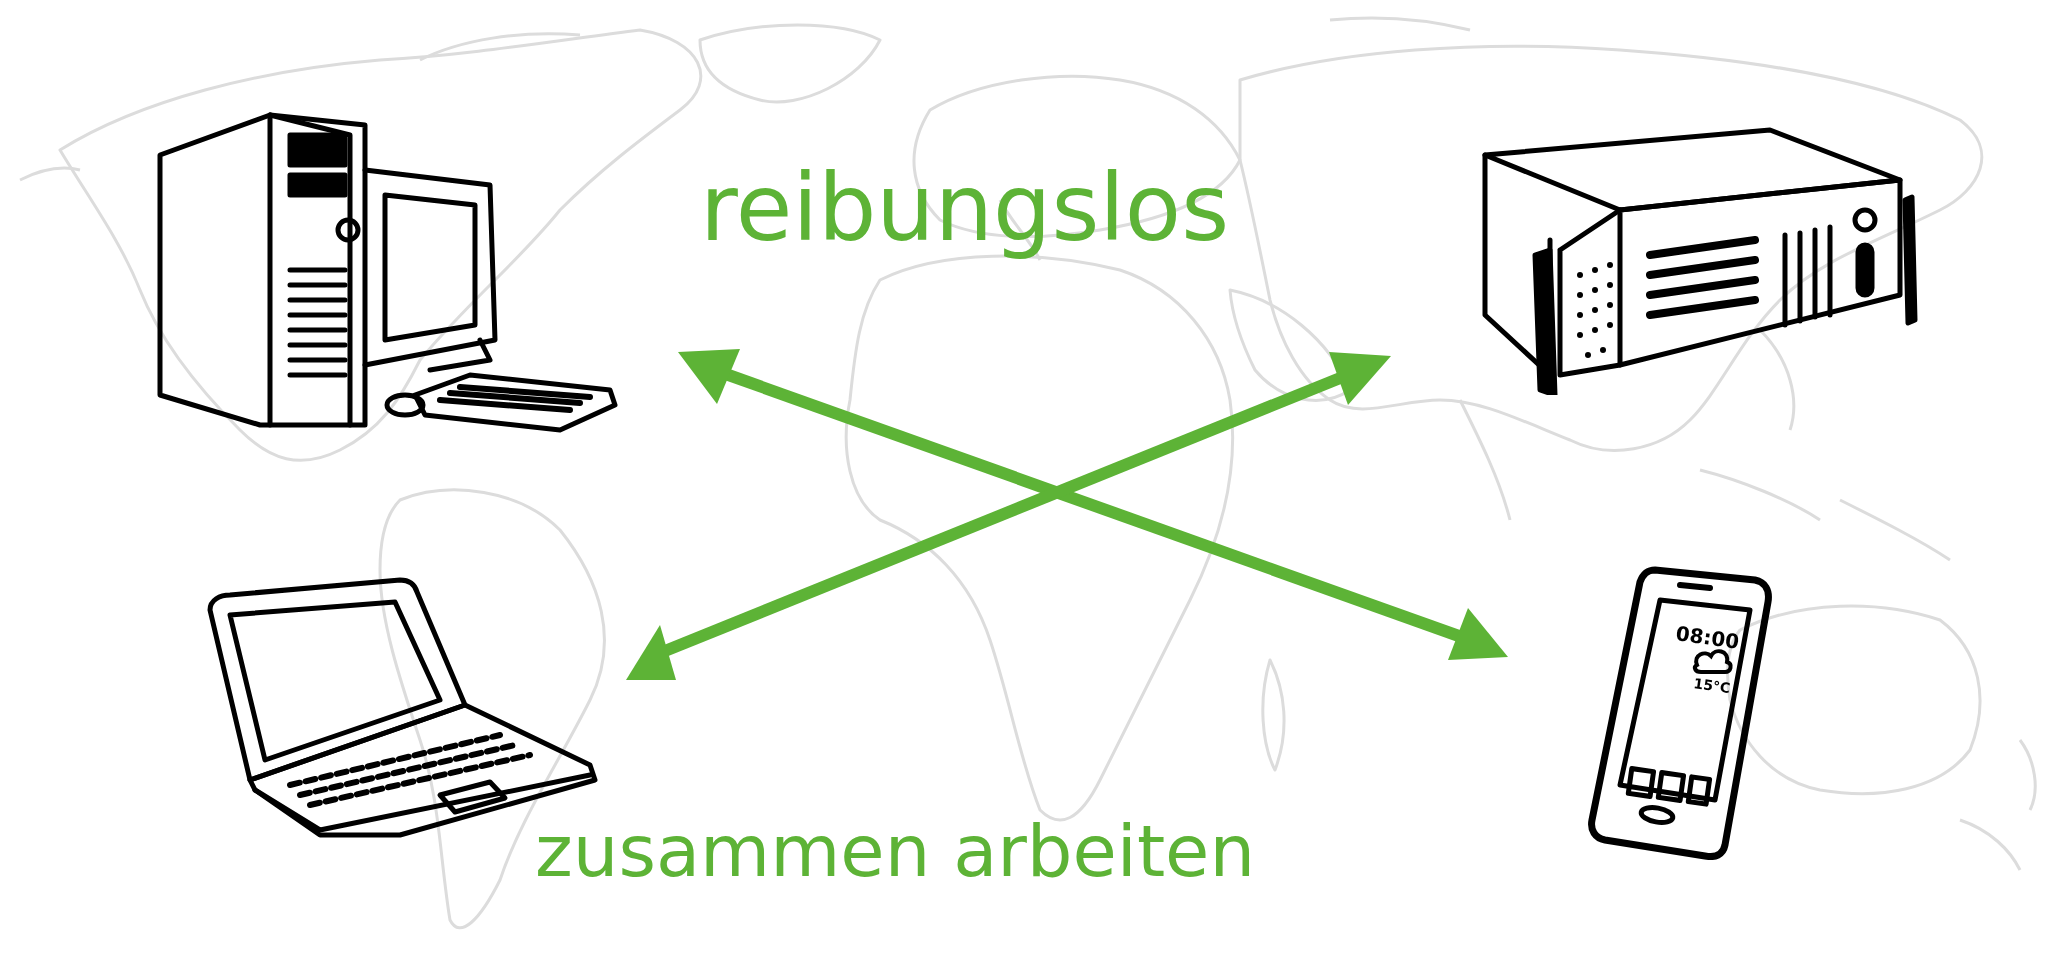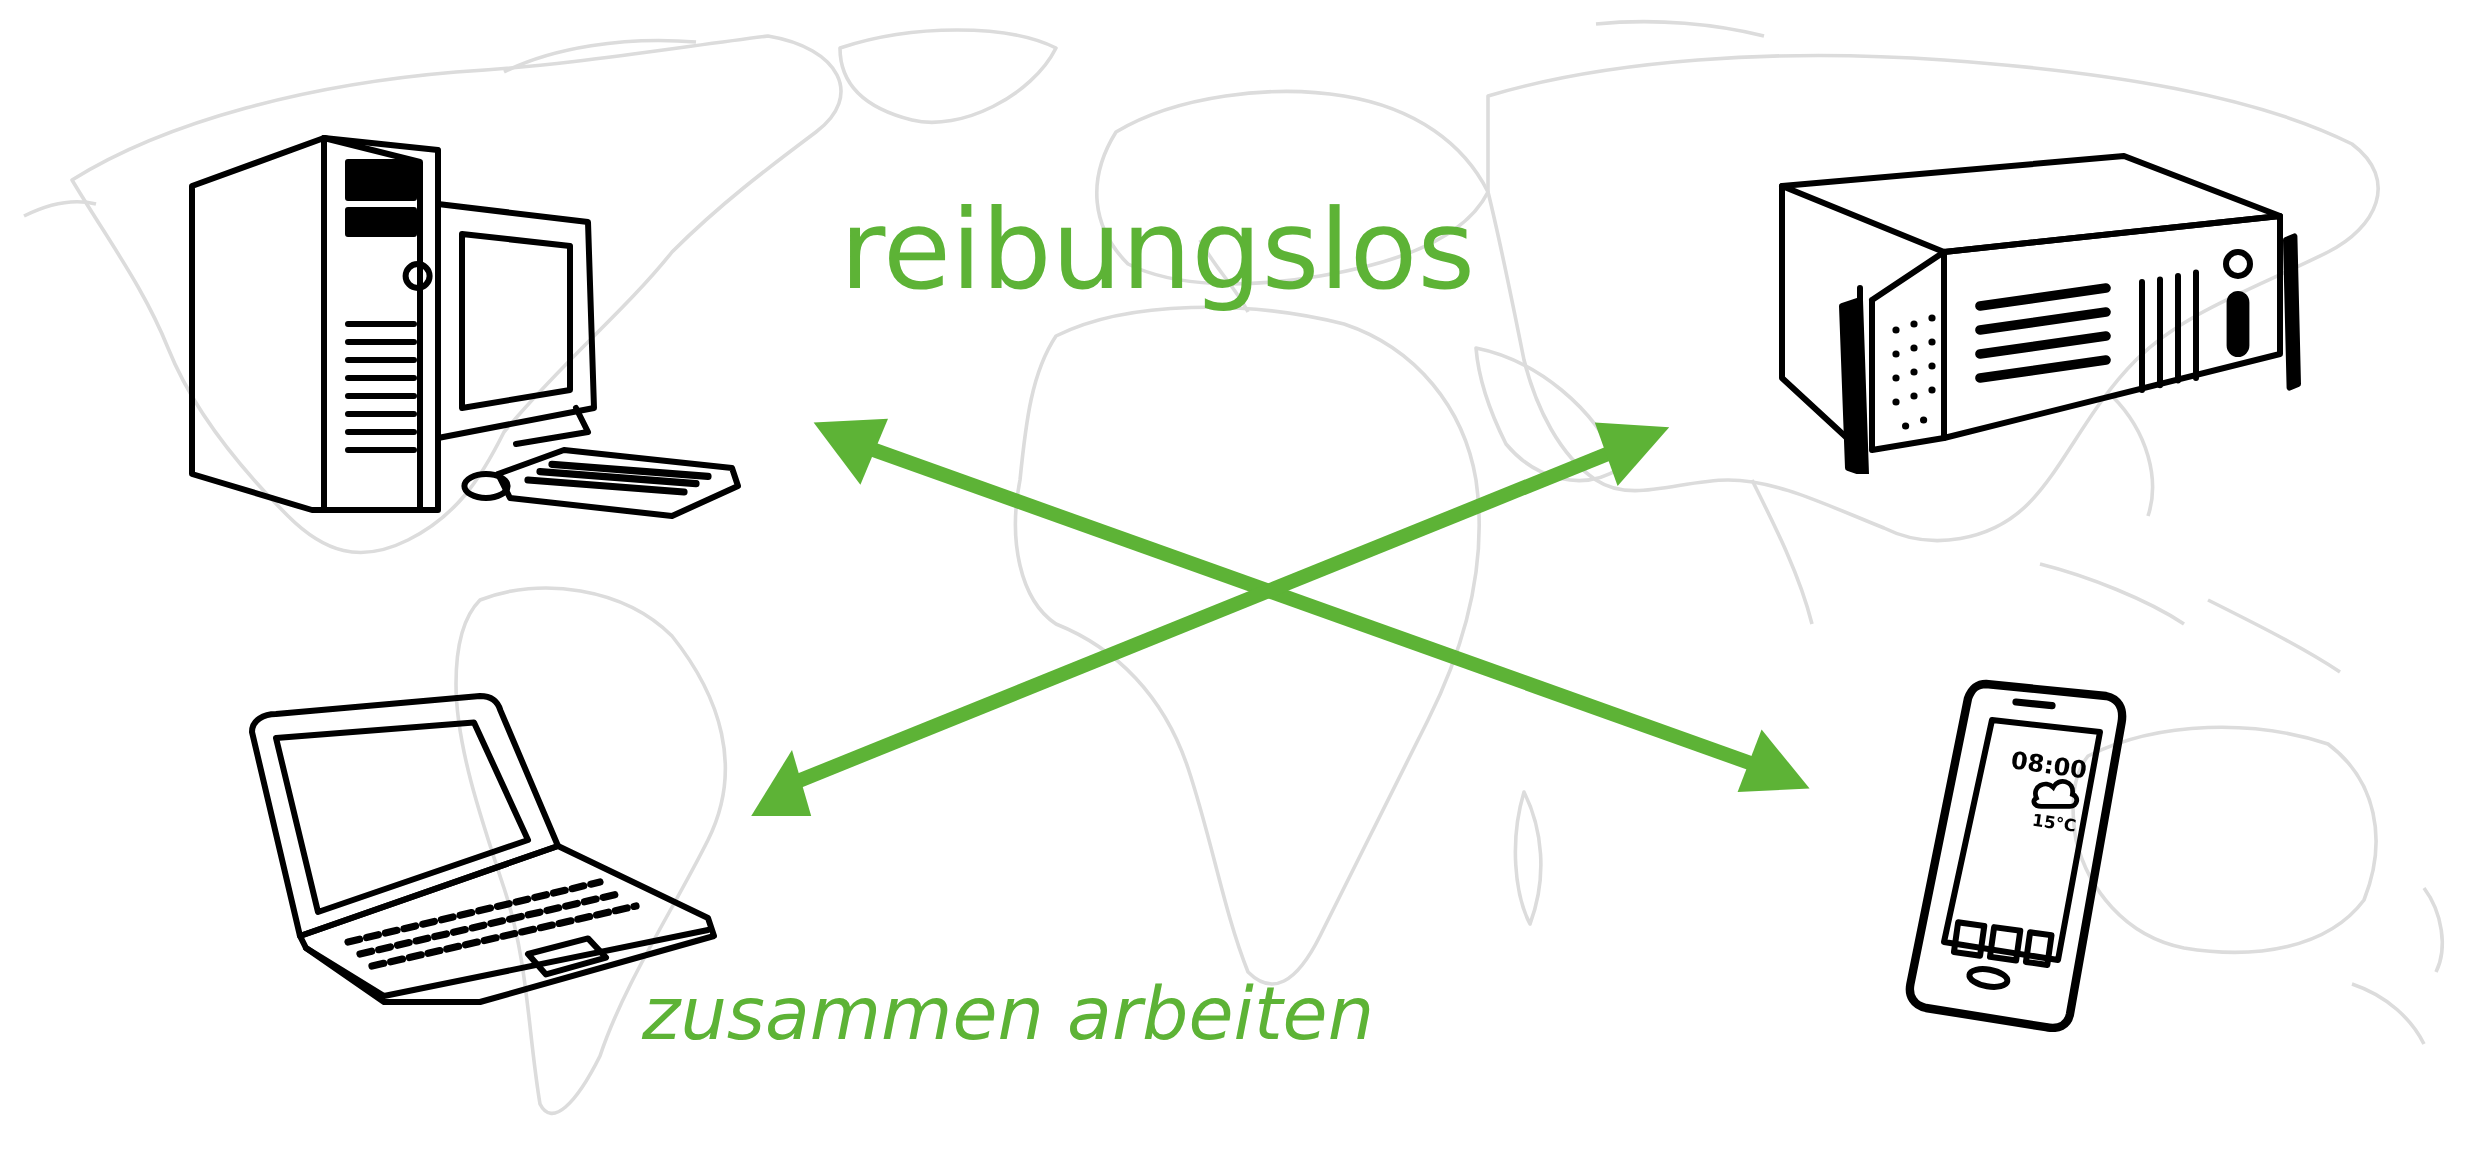--- a/index.html
+++ b/index.html
@@ -1,21 +1,21 @@
 <!DOCTYPE html>
 <html><head>
   <meta charset="utf-8">
   <style>
     html, body { margin: 0; padding: 0; background: #ffffff; }
     body { width: 2068px; height: 969px; overflow: hidden; position: relative; font-family: "DejaVu Sans", sans-serif; }
     .stage { position: absolute; left: 0; top: 0; width: 2068px; height: 969px; }
     .map { position: absolute; left: 0; top: 0; width: 2068px; height: 969px; }
     .label { position: absolute; color: #5db336; font-family: "DejaVu Sans", sans-serif; white-space: nowrap; line-height: 1; }
     .title-top { left: 700px; top: 118px; font-size: 92px; margin-top: 45px; }
-    .title-bottom { left: 535px; top: 815px; font-size: 61px; font-style: italic; }
+    .title-bottom { left: 535px; top: 815px; font-size: 72px; }
     .device { position: absolute; }
   </style>
 </head>
 <body>
 
 <div class="stage">
 
   <svg class="map" viewBox="0 0 2068 969" xmlns="http://www.w3.org/2000/svg">
     <g fill="none" stroke="#dcdcdc" stroke-width="3" stroke-linejoin="round">
 

